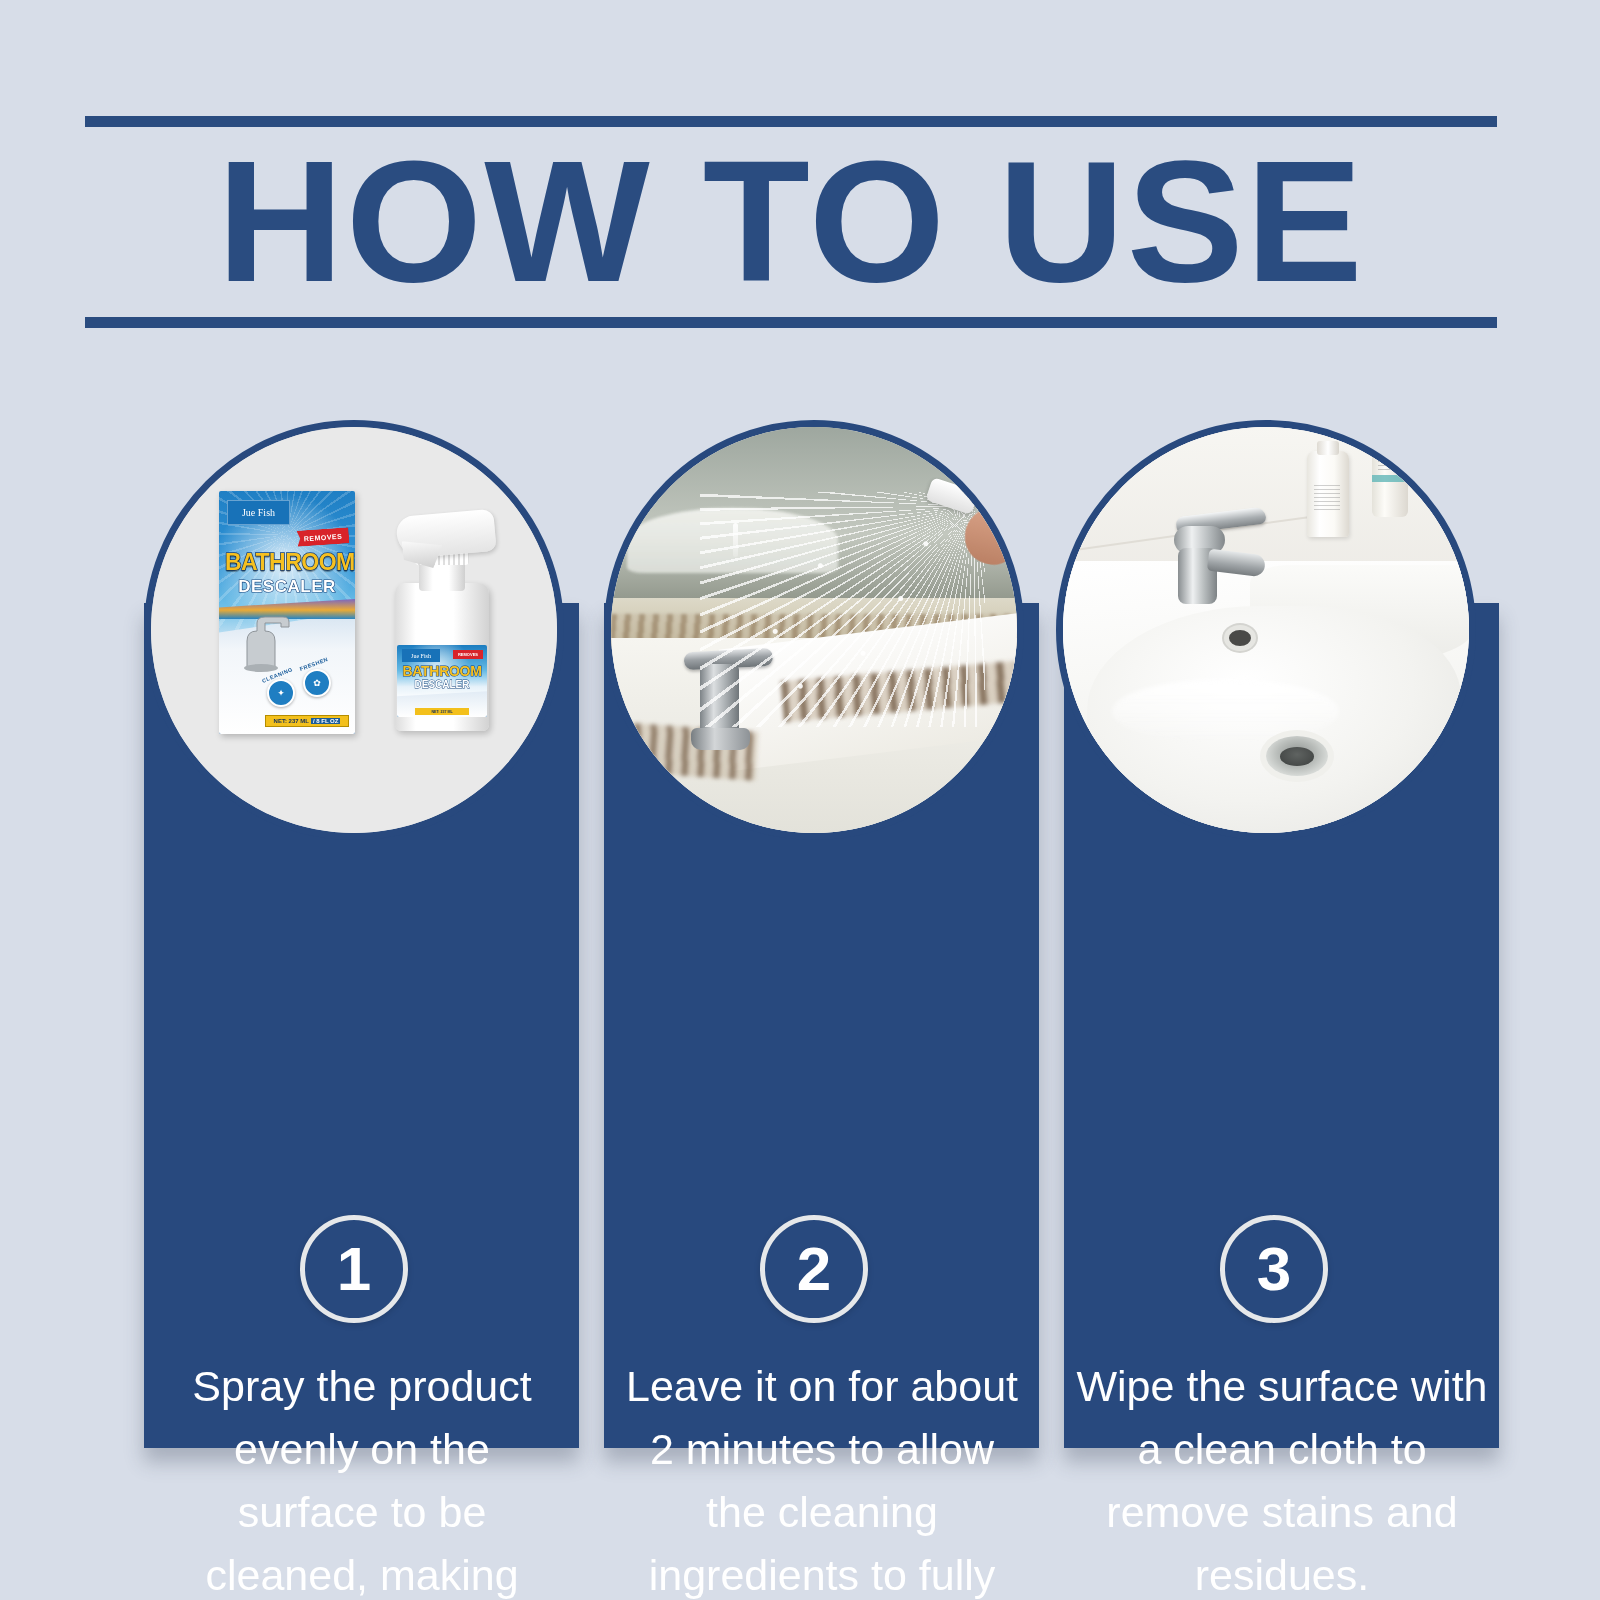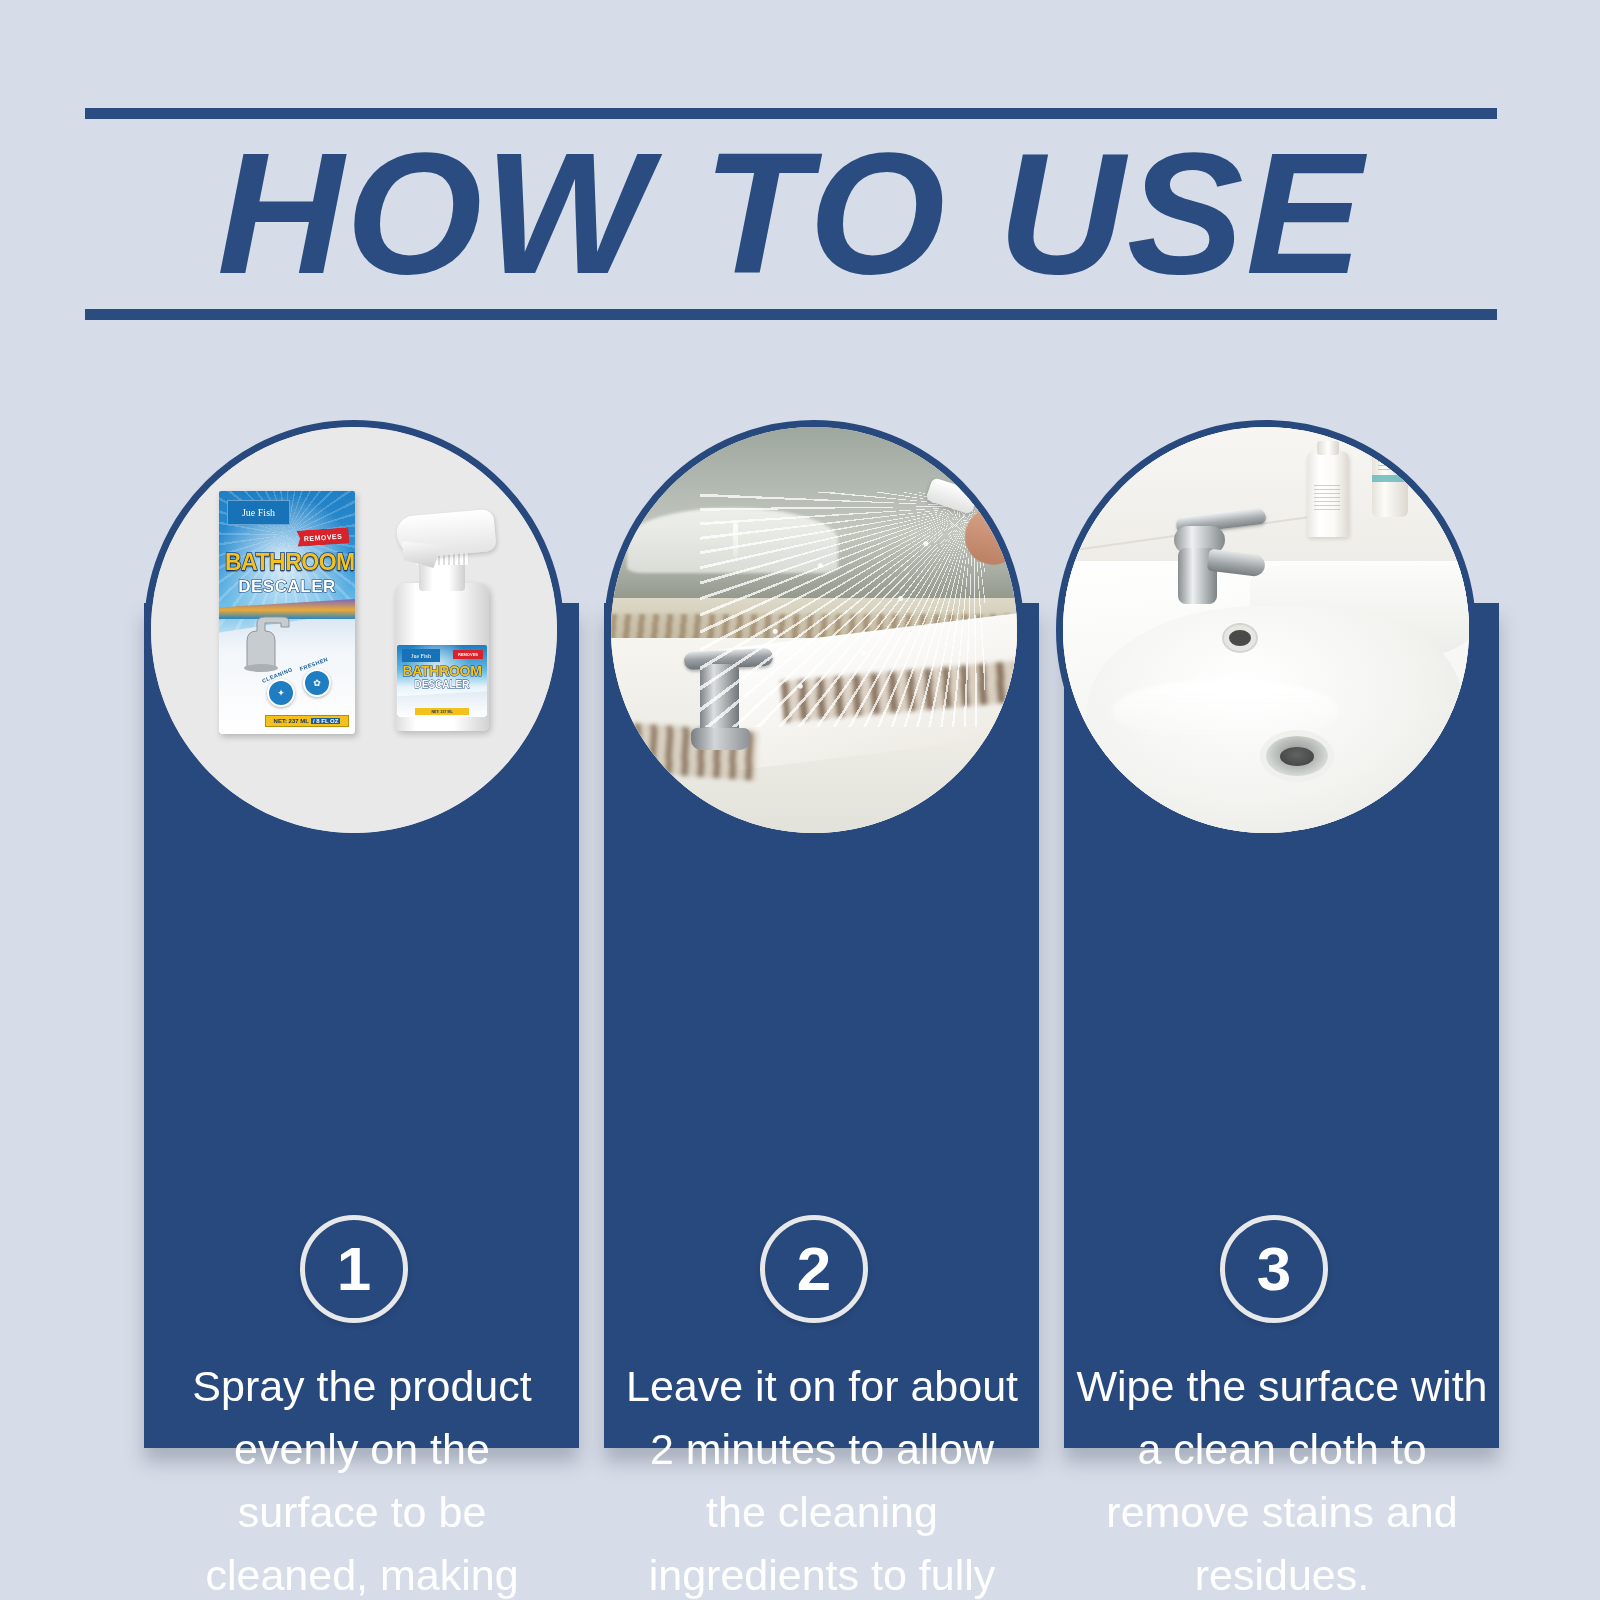--- a/index.html
+++ b/index.html
@@ -5,21 +5,21 @@
   * { margin:0; padding:0; box-sizing:border-box; }
   html,body{
     width:1600px; height:1600px;
     background:#d7dde8;
     font-family:"Liberation Sans", sans-serif;
     overflow:hidden;
   }
   .page{ position:relative; width:1600px; height:1600px; background:#d7dde8; }
 
   
-  .header{ position:absolute; left:85px; top:108px; width:1412px;font-style:italic; }
+  .header{ position:absolute; left:85px; top:116px; width:1412px; }
   .rule{ height:11px; background:#2a4c80; width:100%; }
   .rule.bottom{ margin-top:0; }
   .title{
     text-align:center;
     color:#2a4c80;
     font-size:172px;
     line-height:180px;
     font-weight:bold;
     letter-spacing:2px;
     padding:4px 0 6px 0;

